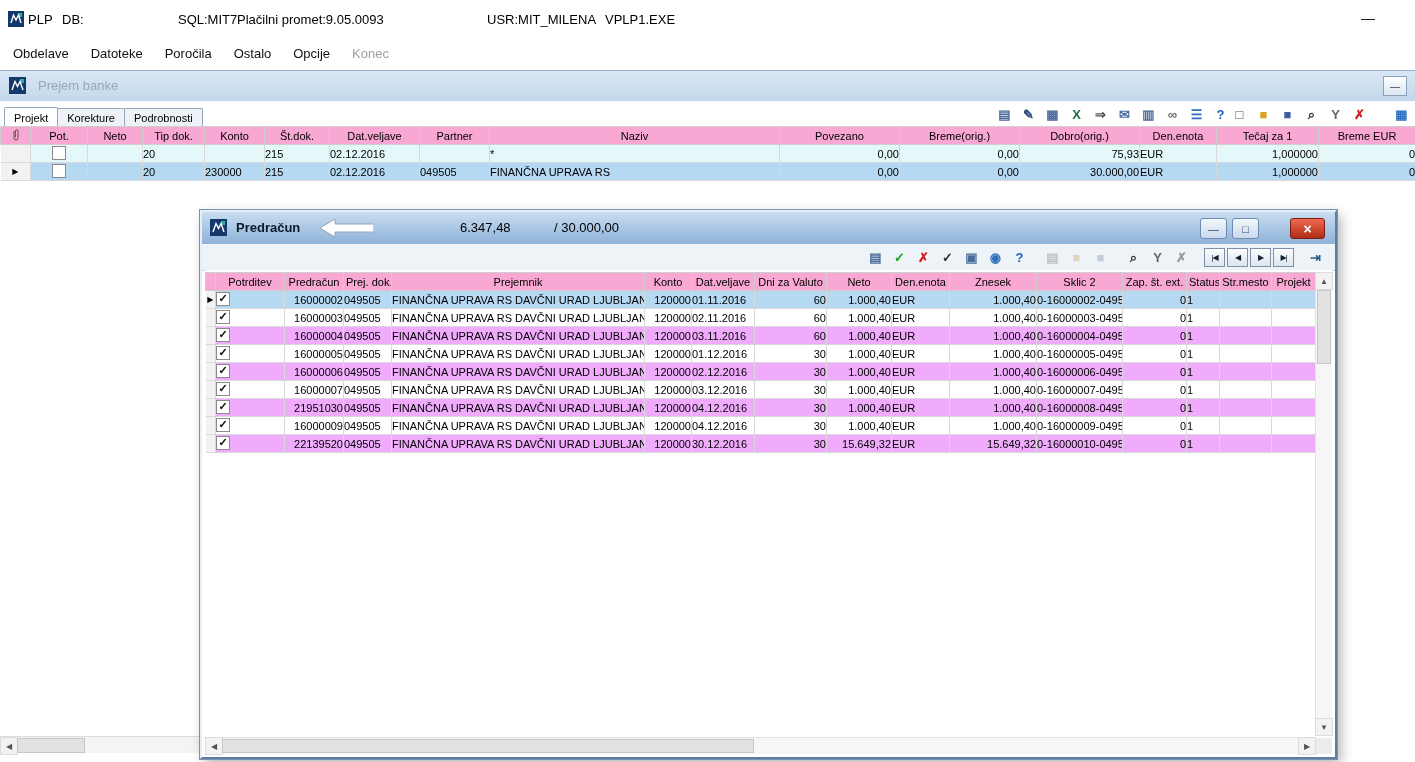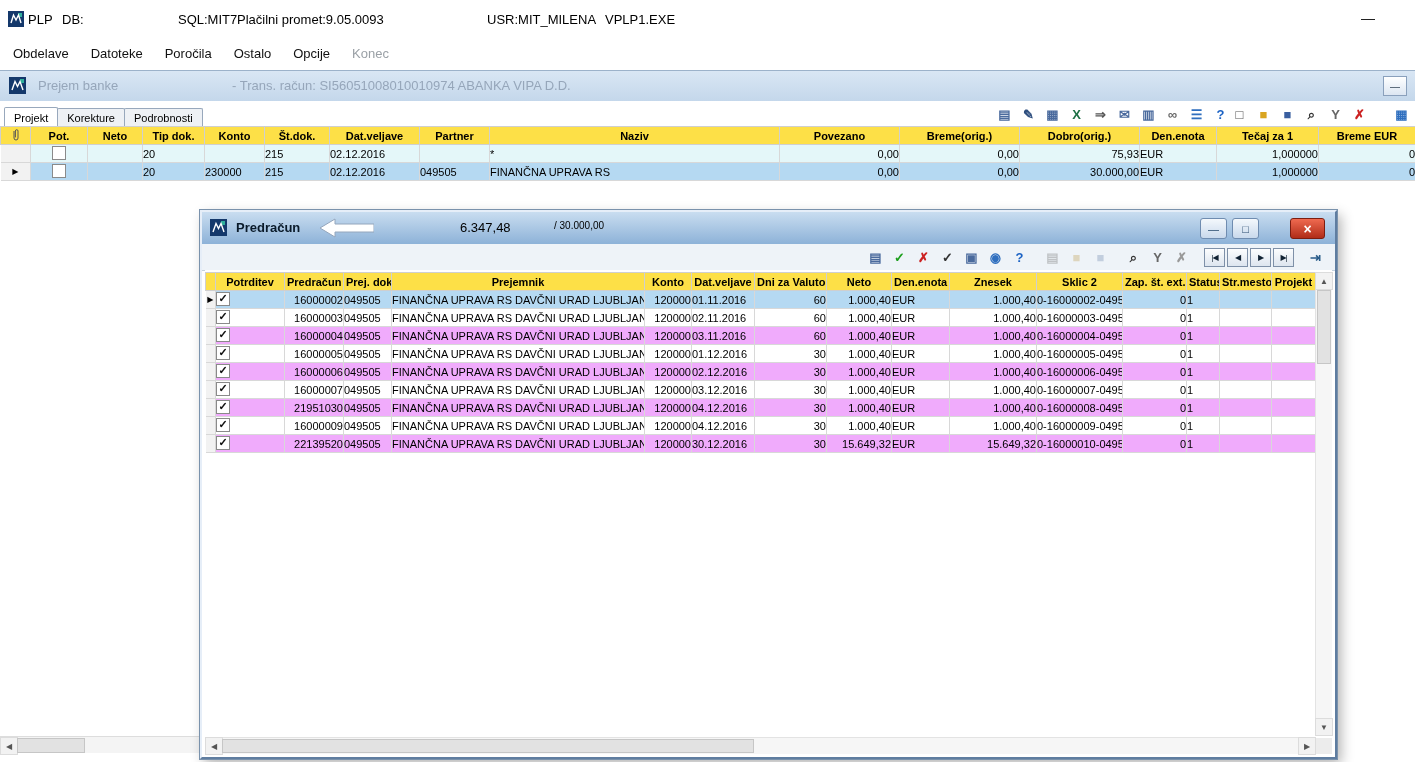--- a/index.html
+++ b/index.html
@@ -38,21 +38,21 @@
   .tab.active{background:#fff;padding-top:4px;position:relative;z-index:2}
   .tb-group{position:absolute;top:2px;display:flex;gap:1px;align-items:center}
   .g1{right:183px}.g2{right:44px}.gc{right:2px}
   .tbtn{width:21px;height:20px;display:flex;align-items:center;justify-content:center;cursor:default;
         border:1px solid transparent}
   .tbtn .g{font-size:13px;font-weight:600;line-height:1}
   .tbtn.disabled{opacity:.45}
 
   
   table.grid{border-collapse:collapse;table-layout:fixed;font-size:11px;background:#fff}
-  table.grid th{height:17px;background:#fde047;border:1px solid #cfcfcf;font-weight:bold;
+  table.grid th{height:17px;background:#f9a8d4;border:1px solid #cfcfcf;font-weight:normal;
       font-size:11px;padding:0 2px;overflow:hidden;white-space:nowrap;text-align:center}
   table.grid td{height:17px;border-right:1px solid #d8d8d8;border-bottom:1px solid #d8d8d8;
       overflow:hidden;white-space:nowrap;padding:0}
   td.txt{padding:0 3px;text-align:left}
   td.num{padding:0 4px;text-align:right}
   td.c{text-align:center}
   td.gut,th.gut{background:#f2f2f2;border-right:1px solid #bdbdbd;text-align:center;padding:0}
   tbody tr{background:#fff}
   tr.row-tinted{background:#e4f7f9}
   tr.row-selected{background:#b5d9f2}
@@ -77,21 +77,21 @@
   
   .modal{position:absolute;left:200px;top:210px;width:1133px;height:545px;background:#fff;
       border:2px solid;border-color:#e6eef8 #5f7da0 #5f7da0 #e6eef8;
       box-shadow:0 0 0 1px #7a92ac, 4px 5px 12px rgba(0,0,0,.30);z-index:10}
   .modal-titlebar{position:absolute;left:0;top:0;right:0;height:32px;
       background:linear-gradient(#c9ddf0,#8db2d8);border-bottom:1px solid #7494b8}
   .modal-logo{position:absolute;left:8px;top:7px}
   .modal-title{position:absolute;left:34px;top:8px;font-size:13px;font-weight:bold;color:#0a1a2a;white-space:nowrap}
   .arrow-ind{position:absolute;left:118px;top:6px;line-height:0}
   .m-amount{position:absolute;left:258px;top:8px;font-size:13px;white-space:nowrap}
-  .m-total{position:absolute;left:352px;top:8px;font-size:10px;white-space:nowrap}
+  .m-total{position:absolute;left:352px;top:8px;font-size:13px;white-space:nowrap}
   .wbtns{position:absolute;right:10px;top:6px;display:flex;gap:5px;align-items:center}
   .wbtn{width:25px;height:19px;border:1px solid #6f8cb0;border-radius:3px;
       background:linear-gradient(#f4f8fc,#c9d9ec);display:flex;align-items:center;justify-content:center;
       font-size:11px;color:#27496d;cursor:default}
   .wbtn.close{width:33px;margin-left:26px;background:linear-gradient(#ef6a50,#b02c18);
       color:#fff;border-color:#7c1d10;font-weight:bold;font-size:14px}
 
   .modal-toolbar{position:absolute;top:32px;left:0;right:0;height:26px;background:#eef3f8;
       border-bottom:1px solid #c4d2e0;display:flex;align-items:center;justify-content:flex-end;
       padding-right:8px}
@@ -141,21 +141,20 @@
 
 <div class="child-titlebar">
   <span class="logo child-logo">
     <svg width="17" height="17">
         <rect width="17" height="17" fill="#14386b"></rect>
         <rect x="11" y="2" width="4" height="4" fill="#2fae9b"></rect>
         <path d="M3 13 L6 4.5 L8.5 9.5 L11 4.5 L14 13" fill="none" stroke="#fff" stroke-width="1.4"></path>
       </svg>
   </span>
   <span class="child-title">Prejem banke</span>
-  <span class="child-sub">- Trans. račun: SI56051008010010974  ABANKA VIPA D.D.</span>
   <span class="child-min">—</span>
 </div>
 
 <div class="tabrow">
   <div class="tabs">
 
   <span class="tab active">Projekt</span>
       <span class="tab">Korekture</span>
       <span class="tab">Podrobnosti</span>
     </div>

